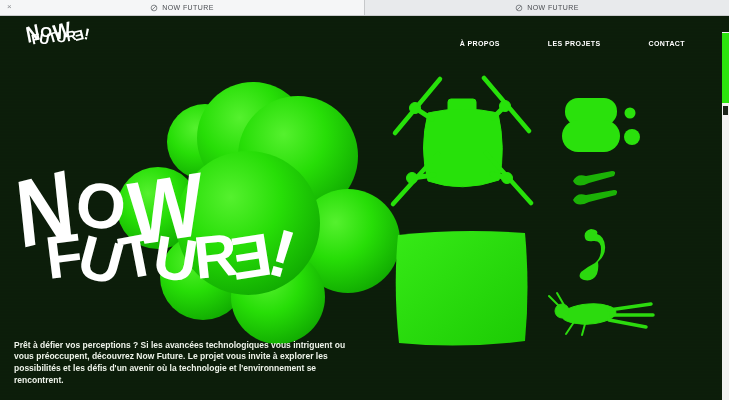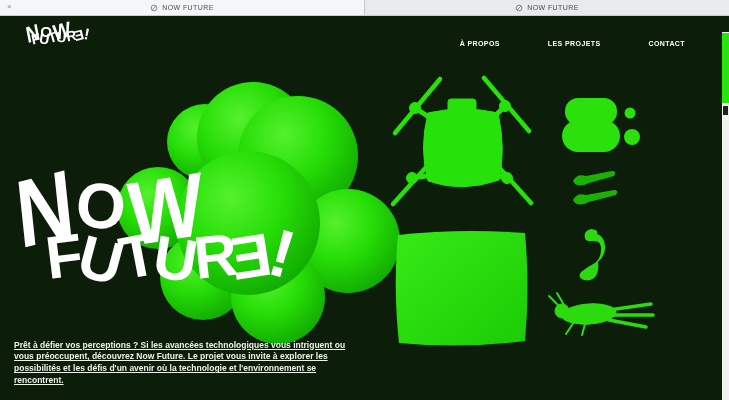--- a/index.html
+++ b/index.html
@@ -43,21 +43,21 @@
 
   .nav{position:absolute;top:24px;right:44px;display:flex;gap:48px;z-index:5;}
   .nav-item{color:#fff;font-size:7px;font-weight:bold;letter-spacing:.4px;cursor:pointer;}
 
   .blob{position:absolute;left:113px;top:62px;z-index:1;}
   .hero-title{position:absolute;left:16px;top:158px;z-index:3;line-height:.9;}
   .hero-title .g-now{font-size:80px;}
   .hero-title .g-fut{font-size:60px;margin-left:30px;margin-top:-16px;}
 
   .paragraph{position:absolute;left:14px;top:315px;width:336px;z-index:4;
-             color:#eef3ea;font-size:8.5px;font-weight:bold;line-height:1.4;text-decoration:underline;}
+             color:#eef3ea;font-size:8.5px;font-weight:bold;line-height:1.4;}
 
   .drone{position:absolute;left:388px;top:45px;z-index:2;}
   .canvas-square{position:absolute;left:391px;top:210px;z-index:2;}
   .icon-controller{position:absolute;left:562px;top:78px;z-index:2;}
   .icon-blades{position:absolute;left:569px;top:151px;z-index:2;}
   .icon-squiggle{position:absolute;left:573px;top:211px;z-index:2;}
   .icon-grasshopper{position:absolute;left:547px;top:274px;z-index:2;}
 
   
   .scrollbar{position:absolute;right:0;top:16px;width:7px;height:384px;background:#f2f2f2;z-index:9;}

